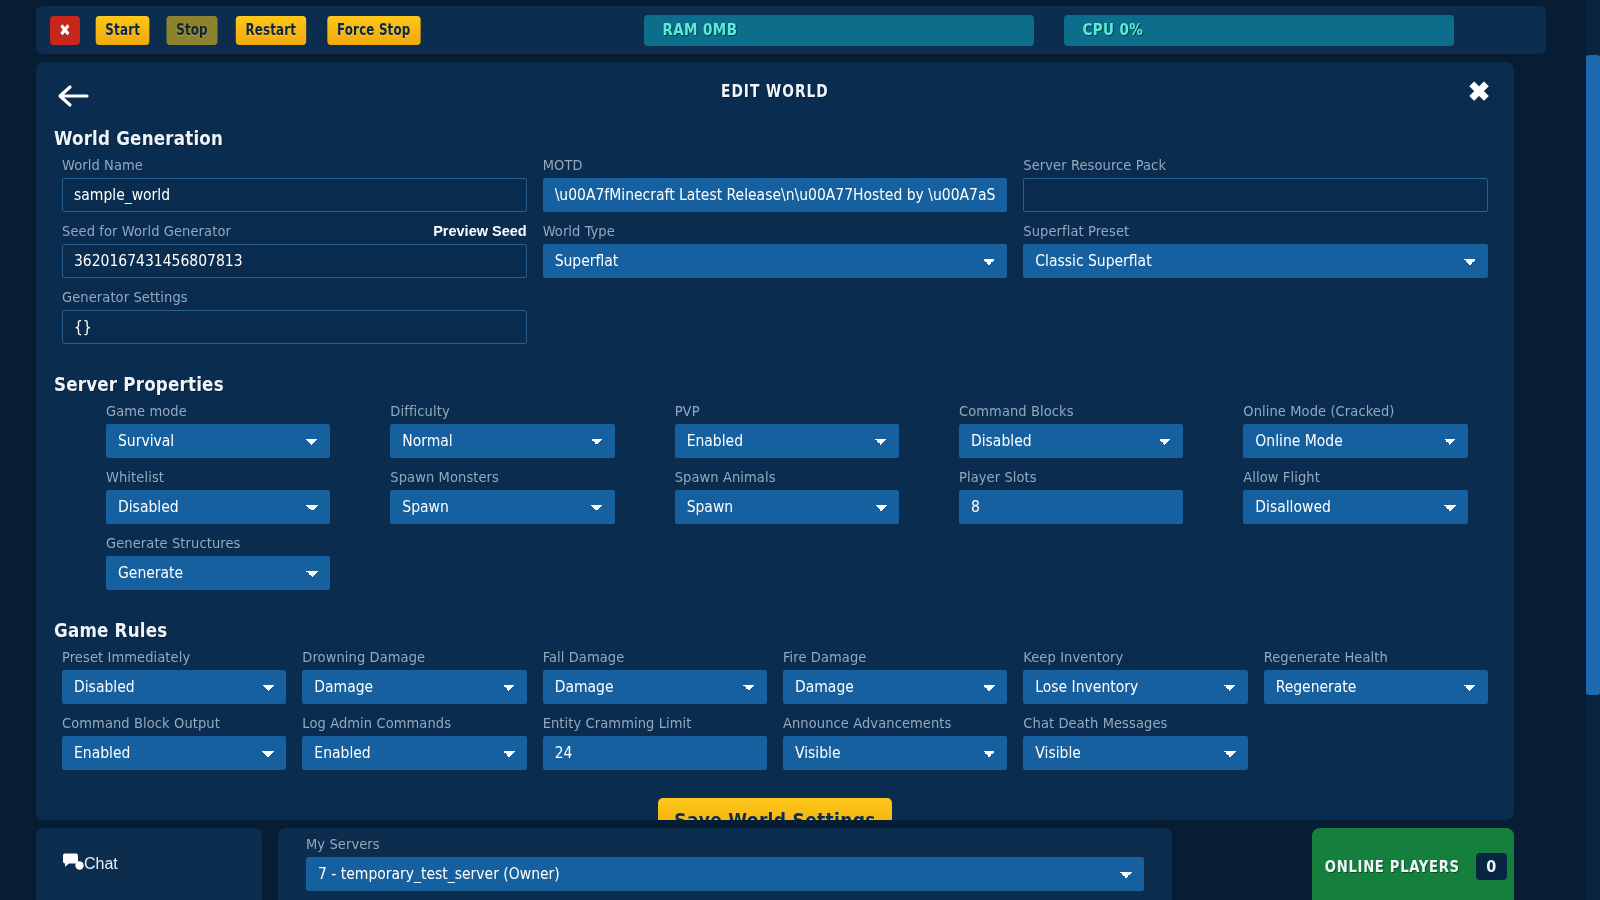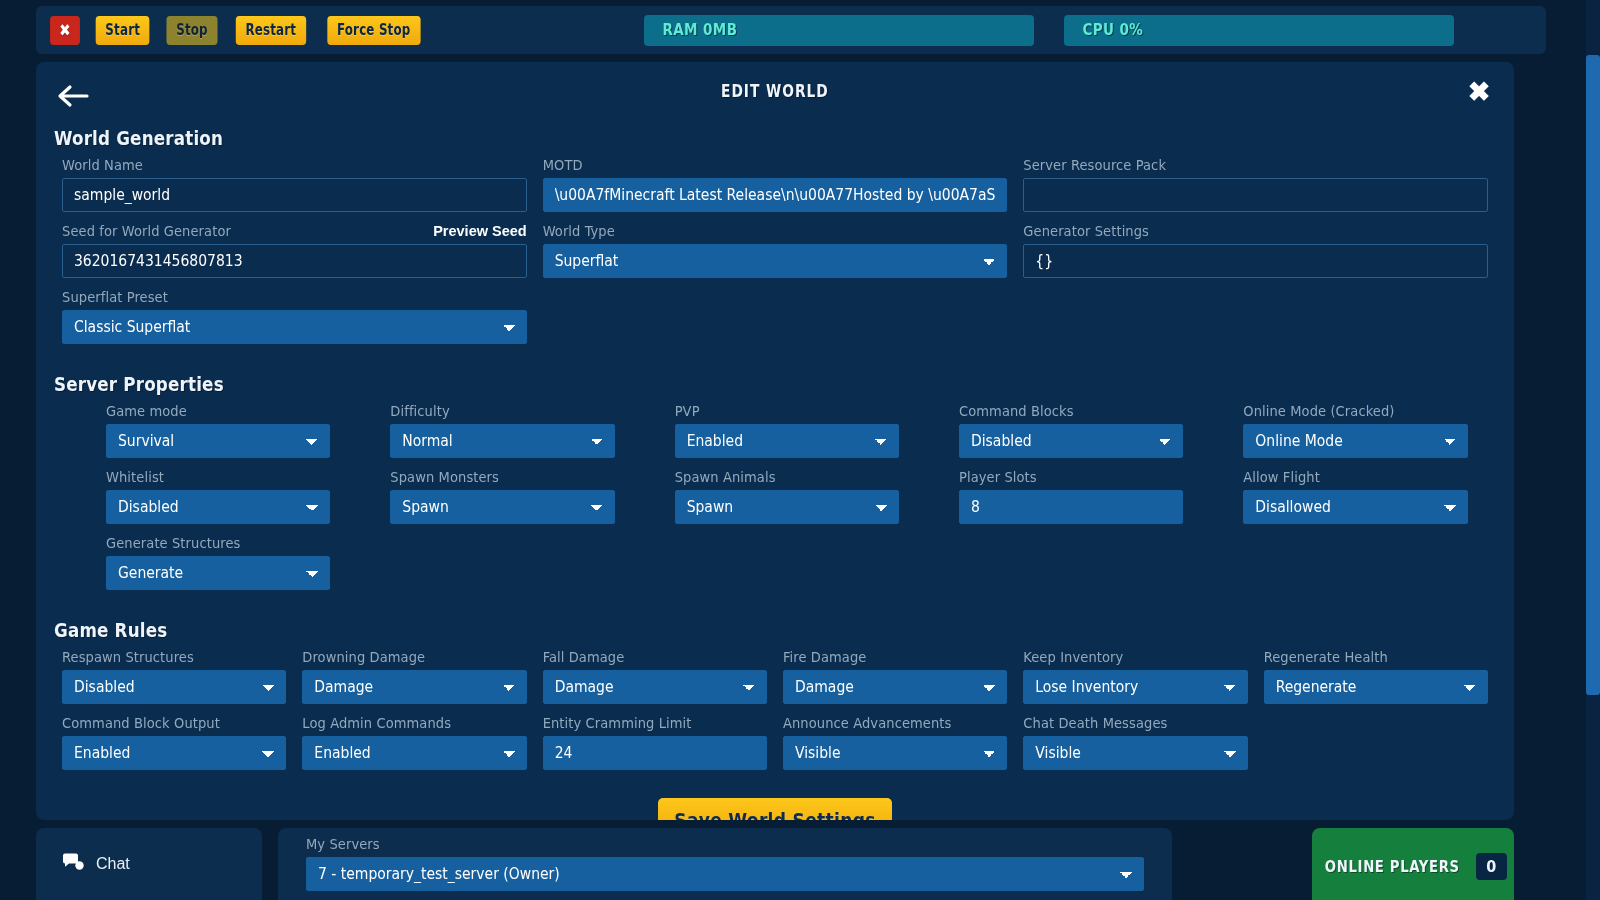--- a/index.html
+++ b/index.html
@@ -216,21 +216,20 @@
   
   #chat-card {
     position: absolute;
     left: 36px; top: 828px;
     width: 226px; height: 72px;
     background: #0c2d4d;
     border-radius: 8px 8px 0 0;
     display: flex;
     align-items: center;
     padding-left: 26px;
-    gap: 12px;
   }
   #chat-label {
     font-family: "Liberation Sans", sans-serif;
     font-size: 16px;
     color: #e8f0f7;
   }
   #servers-card {
     position: absolute;
     left: 278px; top: 828px;
     width: 894px; height: 72px;
@@ -340,30 +339,30 @@
         </div>
         <input class="tin" type="text" value="3620167431456807813" style="">
       </div>
       <div class="field">
         <span class="flabel">World Type</span>
         <select class="tsel">
           <option>Superflat</option>
         </select>
       </div>
       <div class="field">
-        <span class="flabel">Generator Settings</span>
-        <input class="tin" type="text" value="{}" style="">
-      </div>
-
-      <div class="field">
         <span class="flabel">Superflat Preset</span>
         <select class="tsel">
           <option>Classic Superflat</option>
         </select>
       </div>
+
+      <div class="field">
+        <span class="flabel">Generator Settings</span>
+        <input class="tin" type="text" value="{}" style="">
+      </div>
       <div class="field spacer"></div>
       <div class="field spacer"></div>
     </div>
 
     <h2 class="section" id="sec-server">Server Properties</h2>
     <div class="grid g-props" id="props-grid">
         <div class="field">
           <span class="flabel">Game mode</span>
           <select class="tsel"><option>Survival</option></select>
         </div>
@@ -405,21 +404,21 @@
         </div>
         <div class="field">
           <span class="flabel">Generate Structures</span>
           <select class="tsel"><option>Generate</option></select>
         </div>
       </div>
 
     <h2 class="section" id="sec-rules">Game Rules</h2>
     <div class="grid g-rules" id="rules-grid">
         <div class="field">
-          <span class="flabel">Respawn Structures</span>
+          <span class="flabel">Preset Immediately</span>
           <select class="tsel"><option>Disabled</option></select>
         </div>
         <div class="field">
           <span class="flabel">Drowning Damage</span>
           <select class="tsel"><option>Damage</option></select>
         </div>
         <div class="field">
           <span class="flabel">Fall Damage</span>
           <select class="tsel"><option>Damage</option></select>
         </div>

